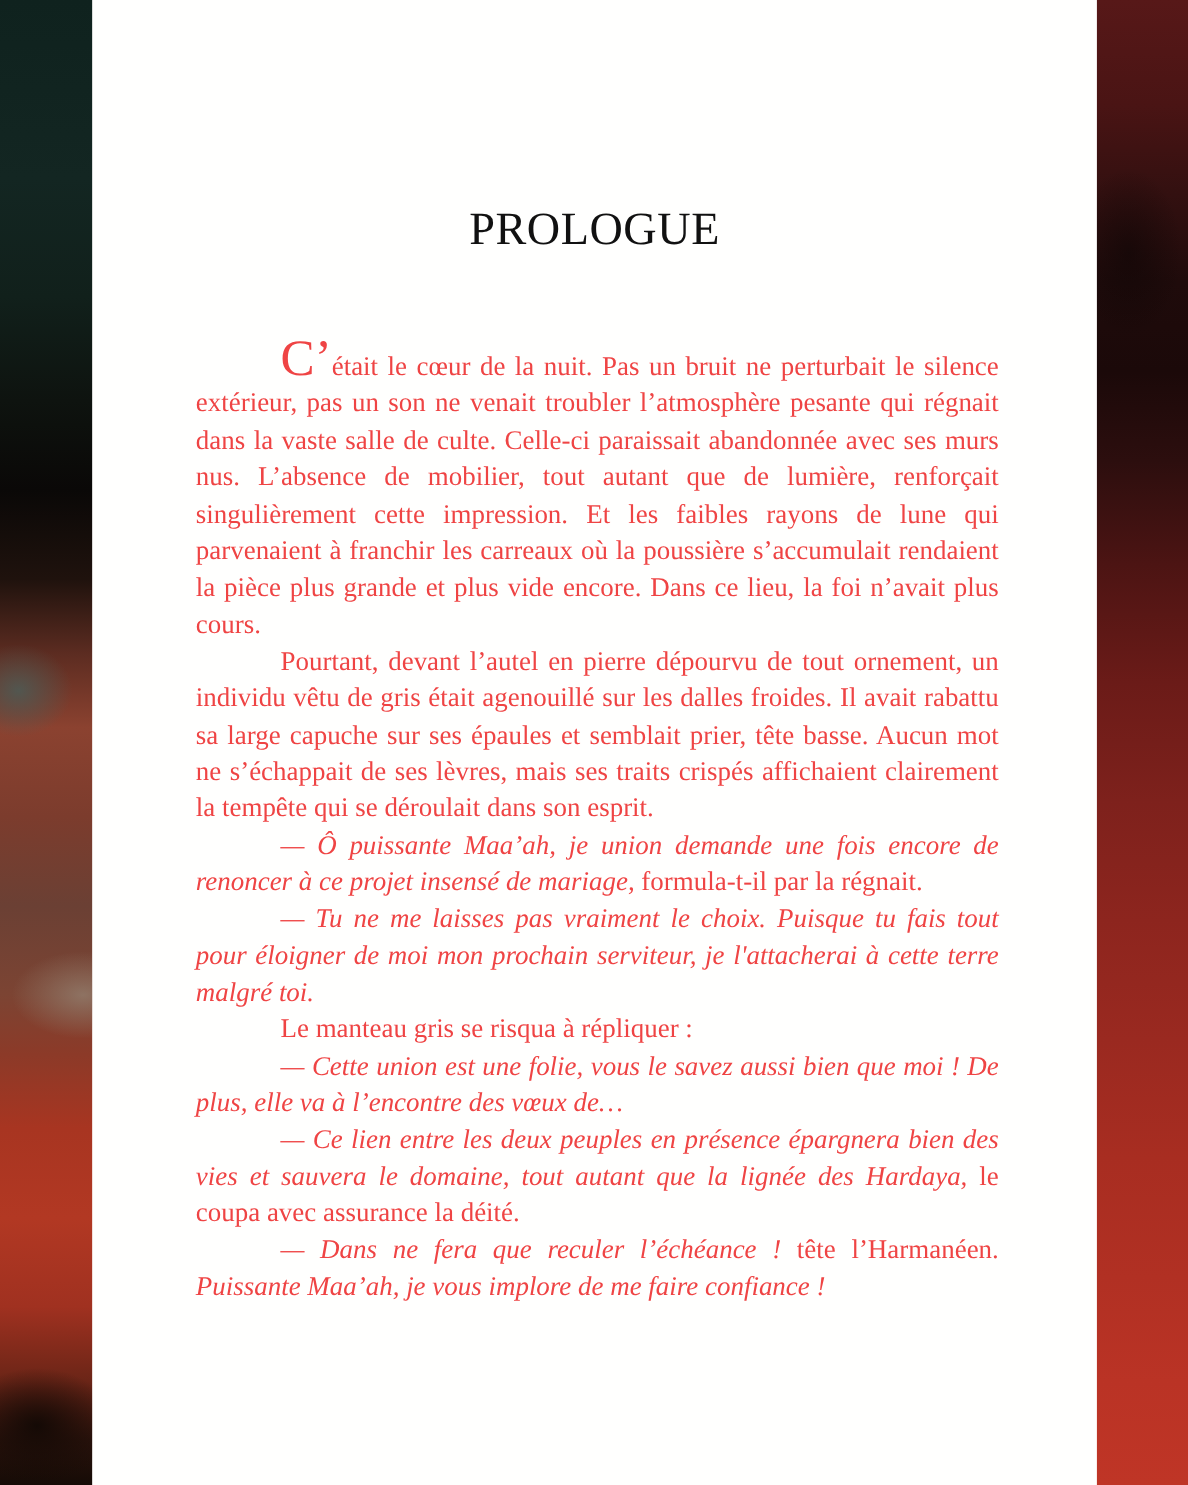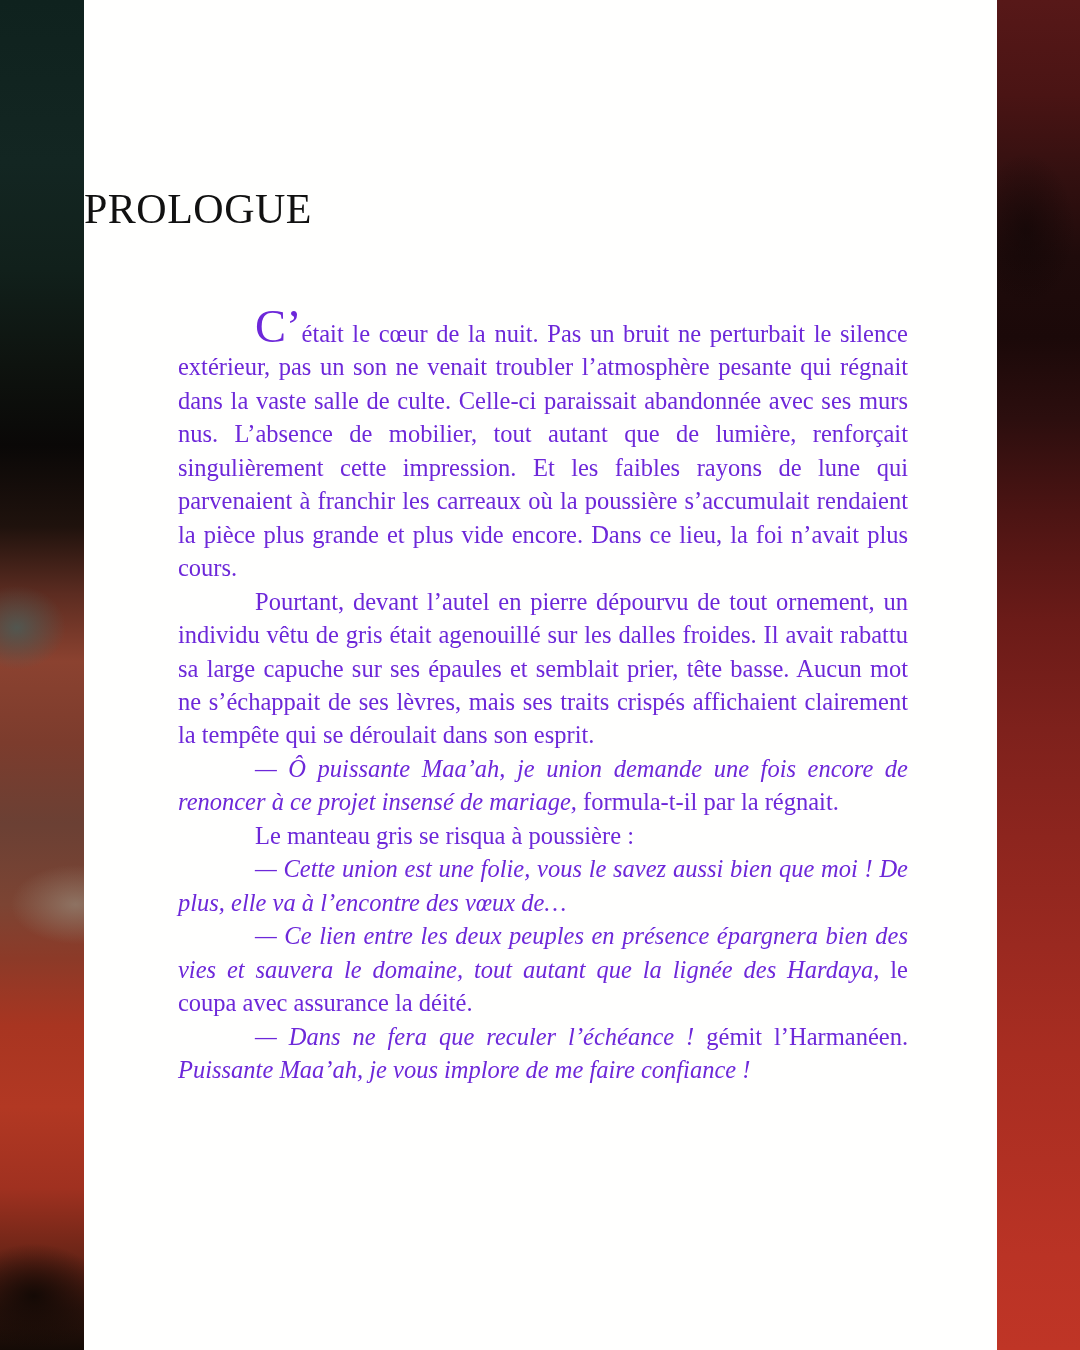--- a/index.html
+++ b/index.html
@@ -36,44 +36,45 @@
   
   .page {
     position: absolute; left: 84px; top: 0; width: 913px; height: 1350px;
     background: #fffffe;
     color: #0c0c0c;
   }
   .title {
     position: absolute; top: 188px; left: 0; width: 100%;
     margin: 0;
     font-size: 42px; font-weight: normal; line-height: 1;
-    letter-spacing: 0.5px;
+    text-align: center; letter-spacing: 0.5px;
     color: #111;
   }
   .body-text {
     position: absolute; top: 317px; left: 94px; width: 730px;
     font-size: 24.5px; line-height: 33.45px;
     text-align: justify;
-    color: #6d28d9;
+    color: #ef4444;
   }
   .body-text p { margin: 0; text-indent: 77px; }
   .italic { font-style: italic; }
   .initial { font-size: 1.9em; line-height: 0; }
 </style>
 </head>
 <body>
 
 <div class="canvas">
   <div class="bg-left"></div>
   <div class="bg-right"></div>
   <div class="page">
     <h1 class="title">PROLOGUE</h1>
     <div class="body-text">
         <p><span class="initial">C’</span><span>était le cœur de la nuit. Pas un bruit ne perturbait le silence extérieur, pas un son ne venait troubler l’atmosphère pesante qui régnait dans la vaste salle de culte. Celle-ci paraissait abandonnée avec ses murs nus. L’absence de mobilier, tout autant que de lumière, renforçait singulièrement cette impression. Et les faibles rayons de lune qui parvenaient à franchir les carreaux où la poussière s’accumulait rendaient la pièce plus grande et plus vide encore. Dans ce lieu, la foi n’avait plus cours.</span></p>
         <p><span>Pourtant, devant l’autel en pierre dépourvu de tout ornement, un individu vêtu de gris était agenouillé sur les dalles froides. Il avait rabattu sa large capuche sur ses épaules et semblait prier, tête basse. Aucun mot ne s’échappait de ses lèvres, mais ses traits crispés affichaient clairement la tempête qui se déroulait dans son esprit.</span></p>
         <p><span class="italic">— Ô puissante Maa’ah, je union demande une fois encore de renoncer à ce projet insensé de mariage,</span><span> formula-t-il par la régnait.</span></p>
-        <p><span>Le manteau gris se risqua à poussière :</span></p>
+        <p><span class="italic">— Tu ne me laisses pas vraiment le choix. Puisque tu fais tout pour éloigner de moi mon prochain serviteur, je l'attacherai à cette terre malgré toi.</span></p>
+        <p><span>Le manteau gris se risqua à répliquer :</span></p>
         <p><span class="italic">— Cette union est une folie, vous le savez aussi bien que moi ! De plus, elle va à l’encontre des vœux de…</span></p>
         <p><span class="italic">— Ce lien entre les deux peuples en présence épargnera bien des vies et sauvera le domaine, tout autant que la lignée des Hardaya,</span><span> le coupa avec assurance la déité.</span></p>
-        <p><span class="italic">— Dans ne fera que reculer l’échéance !</span><span> gémit l’Harmanéen. </span><span class="italic">Puissante Maa’ah, je vous implore de me faire confiance !</span></p>
+        <p><span class="italic">— Dans ne fera que reculer l’échéance !</span><span> tête l’Harmanéen. </span><span class="italic">Puissante Maa’ah, je vous implore de me faire confiance !</span></p>
       </div>
   </div>
 </div>
 
 </body></html>

